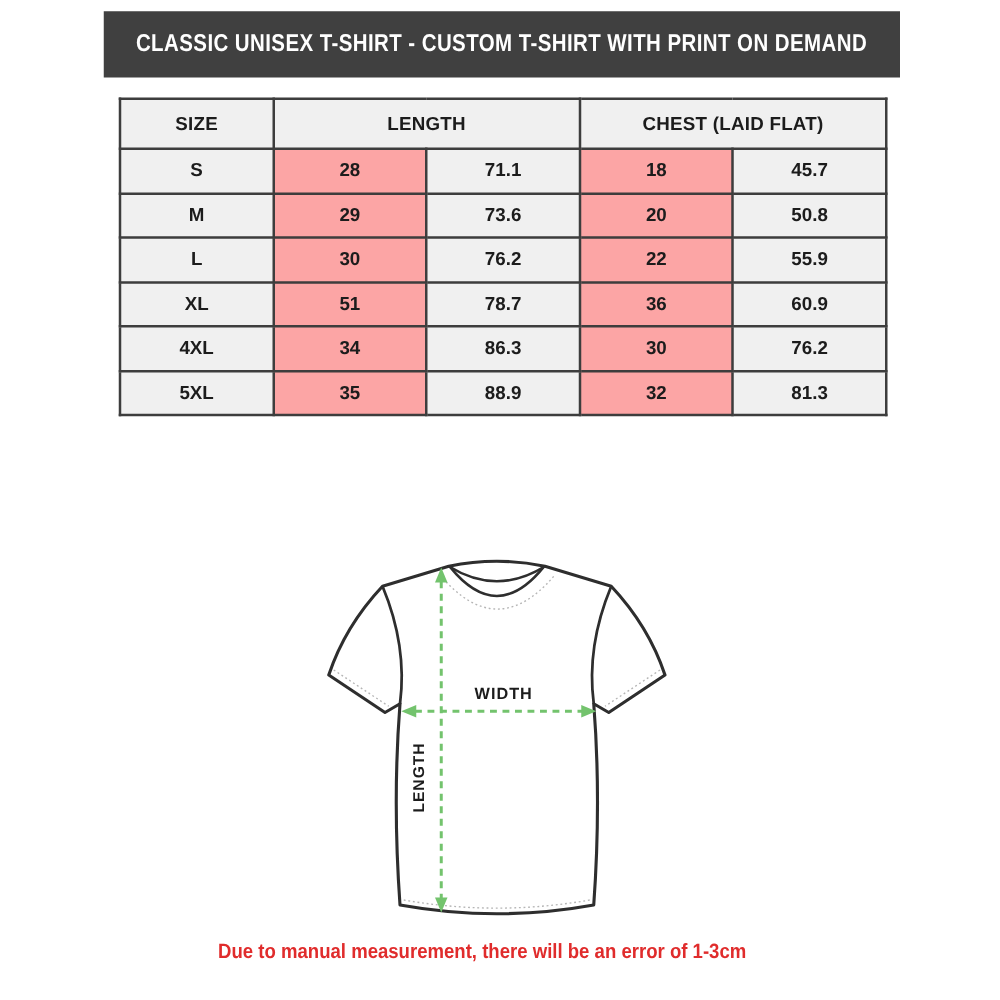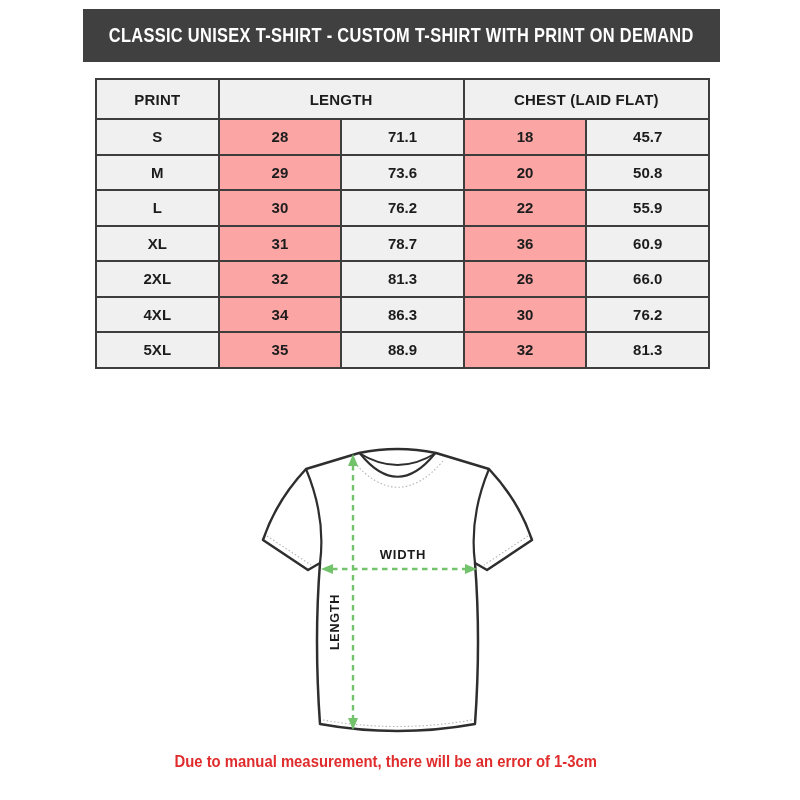--- a/index.html
+++ b/index.html
@@ -52,21 +52,21 @@
   <table class="size-table">
     <colgroup>
         <col style="width:20%">
         <col style="width:20%">
         <col style="width:20%">
         <col style="width:20%">
         <col style="width:20%">
       </colgroup>
     <thead>
       <tr>
-        <th class="g">PRINT</th>
+        <th class="g">SIZE</th>
         <th class="g" colspan="2">LENGTH</th>
         <th class="g" colspan="2">CHEST (LAID FLAT)</th>
       </tr>
     </thead>
     <tbody>
         <tr>
           <td class="g">S</td>
           <td>28</td>
           <td class="g">71.1</td>
           <td>18</td>
@@ -81,31 +81,24 @@
         </tr>
         <tr>
           <td class="g">L</td>
           <td>30</td>
           <td class="g">76.2</td>
           <td>22</td>
           <td class="g">55.9</td>
         </tr>
         <tr>
           <td class="g">XL</td>
-          <td>31</td>
+          <td>51</td>
           <td class="g">78.7</td>
           <td>36</td>
           <td class="g">60.9</td>
-        </tr>
-        <tr>
-          <td class="g">2XL</td>
-          <td>32</td>
-          <td class="g">81.3</td>
-          <td>26</td>
-          <td class="g">66.0</td>
         </tr>
         <tr>
           <td class="g">4XL</td>
           <td>34</td>
           <td class="g">86.3</td>
           <td>30</td>
           <td class="g">76.2</td>
         </tr>
         <tr>
           <td class="g">5XL</td>

